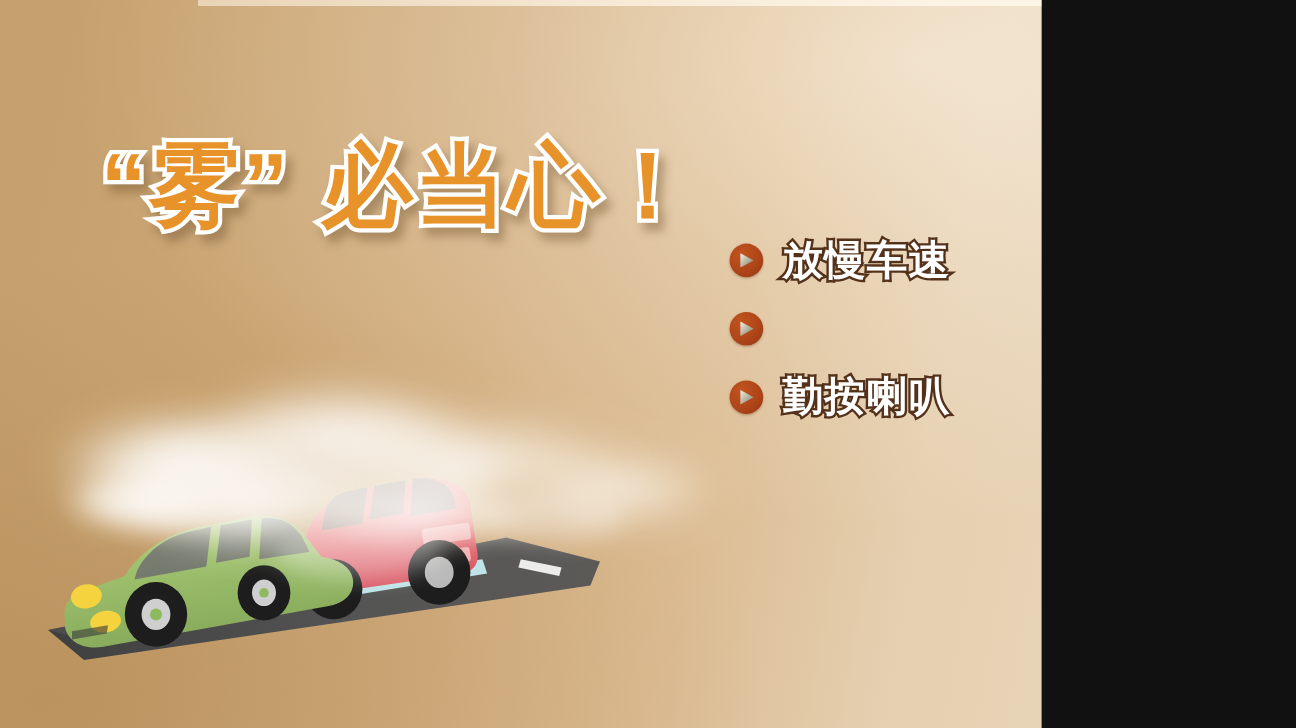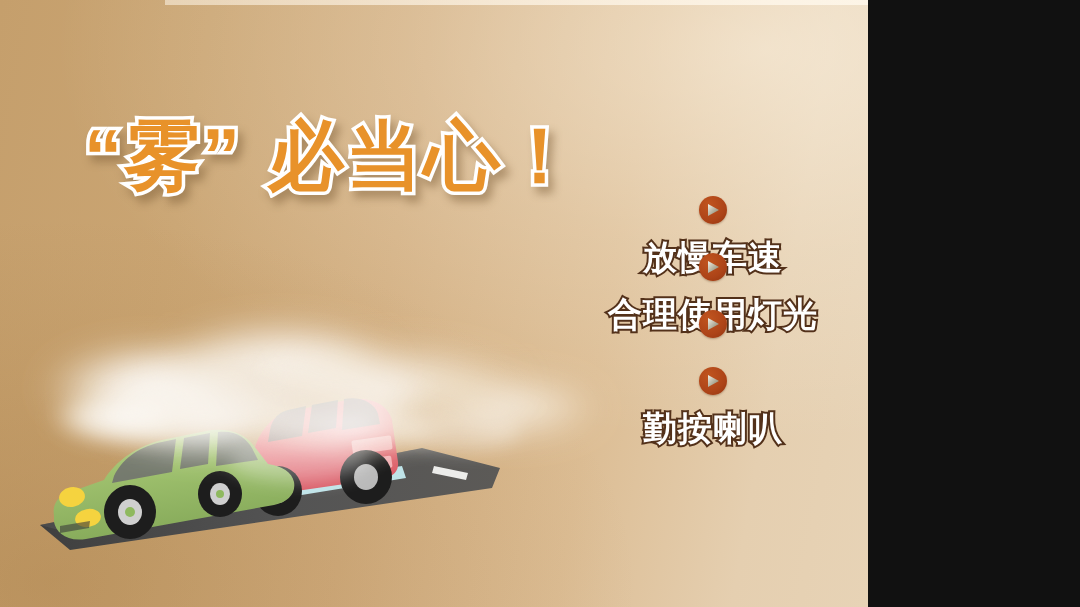--- a/index.html
+++ b/index.html
@@ -42,21 +42,21 @@
     filter:drop-shadow(5px 7px 4px rgba(120,88,52,.45));
   }
   .title .gap{display:inline-block;width:26px;}
 
   
   .bullets{
     position:absolute;left:608px;top:196px;
     display:flex;flex-direction:column;gap:15px;
   }
   .bullet-row{
-    display:flex;align-items:center;gap:16px;height:42px;flex-direction:column;
+    display:flex;align-items:center;gap:16px;height:42px;
   }
   .bullet-icon{
     flex:0 0 auto;
     width:28px;height:28px;border-radius:50%;
     background:radial-gradient(circle at 35% 30%,#c0541f 0%,#ad4418 60%,#93340f 100%);
     display:flex;align-items:center;justify-content:center;
     box-shadow:0 1px 2px rgba(90,45,15,.35);
   }
   .bullet-icon svg{display:block;}
   .bullet-text{
@@ -213,34 +213,20 @@
                 <stop offset="0%" stop-color="#f4f1e6"></stop>
                 <stop offset="100%" stop-color="#7d7a62"></stop>
               </linearGradient>
             </defs>
             <path d="M1,1 L12,7 L1,13 Z" fill="url(#tri1)"></path>
           </svg>
       </span>
       <span class="bullet-text">放慢车速</span>
     </div>
 
-    <div class="bullet-row">
-      <span class="bullet-icon">
-        <svg width="13" height="14" viewBox="0 0 13 14">
-            <defs>
-              <linearGradient id="tri2" x1="0" y1="0" x2="1" y2="1">
-                <stop offset="0%" stop-color="#f4f1e6"></stop>
-                <stop offset="100%" stop-color="#7d7a62"></stop>
-              </linearGradient>
-            </defs>
-            <path d="M1,1 L12,7 L1,13 Z" fill="url(#tri2)"></path>
-          </svg>
-      </span>
-      <span class="bullet-text">合理使用灯光</span>
-    </div>
 
 
     <div class="bullet-row">
       <span class="bullet-icon">
         <svg width="13" height="14" viewBox="0 0 13 14">
             <defs>
               <linearGradient id="tri4" x1="0" y1="0" x2="1" y2="1">
                 <stop offset="0%" stop-color="#f4f1e6"></stop>
                 <stop offset="100%" stop-color="#7d7a62"></stop>
               </linearGradient>

